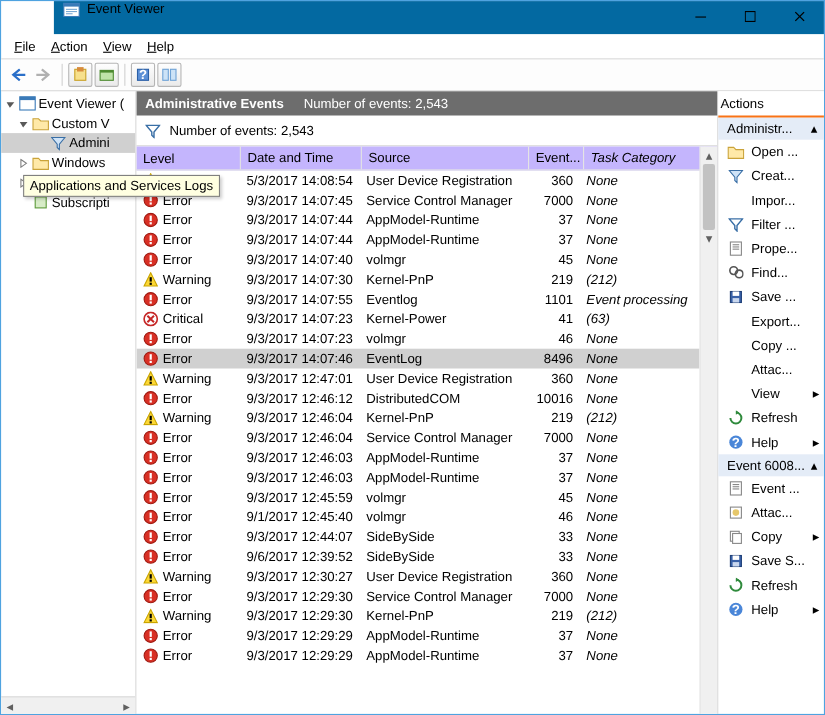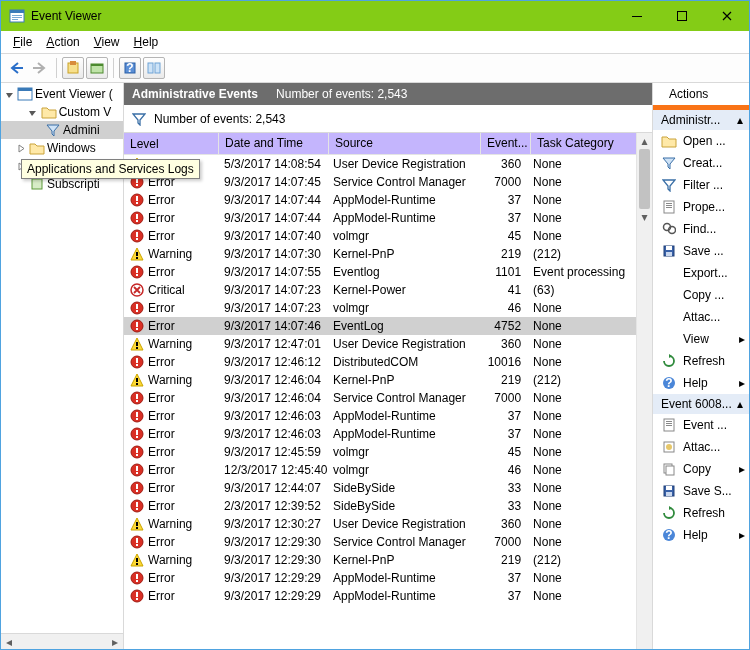--- a/index.html
+++ b/index.html
@@ -1,17 +1,17 @@
 <!DOCTYPE html>
 <html><head>
 <meta charset="utf-8">
 <style>
 * { box-sizing: border-box; font-family: "Segoe UI", Tahoma, sans-serif; font-size: 12px; }
 body { margin: 0; background: #fff; width: 750px; height: 650px; border: 1px solid #4fa3e0; overflow: hidden; position: relative; }
-.titlebar { height: 30px; display: flex; align-items: center; padding: 0 0 0 8px; background: #84cc16; }
+.titlebar { height: 30px; display: flex; padding: 0 0 0 8px; background: #0369a1; margin-left: 48px; }
 .titlebar .icon { width: 16px; height: 16px; margin-right: 6px; }
 .titlebar .title { flex: 1; }
 .winbtn { width: 45px; height: 28px; display: flex; align-items: center; justify-content: center; }
 .menubar { height: 22px; display: flex; align-items: center; padding: 0 6px; gap: 2px; }
 .menubar span { padding: 2px 6px; }
 .menubar u { text-decoration: underline; }
 .toolbar { height: 30px; border-top: 1px solid #d9d9d9; border-bottom: 1px solid #d9d9d9; display: flex; align-items: center; padding: 0 4px; gap: 2px; background:#fdfdfd;}
 .tbtn { width: 22px; height: 22px; border: 1px solid transparent; display: flex; align-items: center; justify-content: center; border-radius: 2px; }
 .tbtn.box { border-color: #b5b5b5; background: linear-gradient(#fefefe,#eaeaea); }
 .tsep { width: 1px; height: 20px; background: #d0d0d0; margin: 0 3px; }
@@ -32,27 +32,27 @@
 .ghead { display: flex; background: #c4b5fd; border-bottom: 1px solid #e4e4e4; height: 22px; }
 .ghead div { padding: 3px 6px; border-right: 1px solid #e4e4e4; white-space:nowrap; overflow:hidden; }
 .gbody { position: absolute; top: 22px; bottom: 0; left: 0; right: 16px; overflow: hidden; }
 .row { display: flex; height: 18px; align-items: center; }
 .row.sel { background: #d0d0d0; }
 .row div { padding: 0 6px; white-space: nowrap; overflow: hidden; }
 .c0{width:95px;display:flex;align-items:center;gap:4px;}
 .c1{width:110px;}
 .c2{width:152px;}
 .c3{width:50px;text-align:right;}
-.c4{width:110px;}
+.c4{width:110px;font-style:italic;}
 .lvlic{width:14px;height:14px;display:inline-flex;align-items:center;justify-content:center;}
 .vscroll{position:absolute;top:0;right:0;bottom:0;width:16px;background:#f0f0f0;border-left:1px solid #e4e4e4;}
 .vscroll .arr{height:16px;display:flex;align-items:center;justify-content:center;color:#606060;}
 .vscroll .thumb{margin:0 2px;height:60px;background:#c2c2c2;border-radius:2px;}
 .actions { width: 96px; display: flex; flex-direction: column; }
-.actions-hd { background: #fff; padding: 4px 16px; font-weight: 400; border-bottom:5px solid #f97316;}
+.actions-hd { background: #fff; padding: 4px 2px; font-weight: 400; border-bottom:2px solid #f97316;}
 .act-section { background: #e4ecf7; padding: 3px 6px 3px 8px; display: flex; align-items: flex-end; justify-content: space-between; font-size:12px;}
 .act-item { display: flex; align-items: center; gap: 6px; padding: 3px 4px 3px 8px; white-space: nowrap; overflow: hidden; }
 .act-item .ic{width:16px;height:16px;display:inline-flex;align-items:center;justify-content:center;flex-shrink:0;}
 .act-item .arr{margin-left:auto;color:#000;}
 .tooltip { position: absolute; left: 20px; top: 158px; background: #ffffe1; border: 1px solid #808080; padding: 2px 5px; font-size: 12px; z-index: 50; box-shadow:2px 2px 3px rgba(0,0,0,.2);}
 svg{display:block;}
 </style>
 </head>
 <body>
 
@@ -143,21 +143,21 @@
         </span>
       <span class="ic">
           <svg width="16" height="16">
             <rect x="1" y="2" width="14" height="12" fill="#fff" stroke="#3a7ab8"></rect>
             <rect x="1" y="2" width="14" height="3" fill="#3a7ab8"></rect>
           </svg>
         </span>
       <span>Event Viewer (</span>
     </div>
     <div id="tree-items">
-        <div class="tnode" style="padding-left: 14px; justify-content: center;">
+        <div class="tnode" style="padding-left: 14px;">
           <span class="tw">
             <svg width="9" height="9">
               <path d="M1 3 L8 3 L4 8 Z" fill="#595959"></path>
             </svg>
           </span>
           <span class="ic">
             <svg width="16" height="14">
               <path d="M1 3 H6 L8 5 H15 V13 H1 Z" fill="#ffe9a8" stroke="#caa33a"></path>
             </svg>
           </span>
@@ -386,21 +386,21 @@
                 <svg width="14" height="14">
                   <circle cx="7" cy="7" r="6" fill="#d93025" stroke="#a01b12"></circle>
                   <rect x="6" y="3" width="2" height="5" fill="#fff"></rect>
                   <rect x="6" y="9" width="2" height="2" fill="#fff"></rect>
                 </svg>
               </span>
               <span>Error</span>
             </div>
             <div class="c1">9/3/2017 14:07:46</div>
             <div class="c2">EventLog</div>
-            <div class="c3">4752</div>
+            <div class="c3">8496</div>
             <div class="c4">None</div>
           </div>
           <div class="row">
             <div class="c0">
               <span class="lvlic">
                 <svg width="14" height="14">
                   <path d="M7 1 L13 13 H1 Z" fill="#fdd835" stroke="#c9a400"></path>
                   <rect x="6" y="5" width="2" height="4" fill="#000"></rect>
                   <rect x="6" y="10" width="2" height="2" fill="#000"></rect>
                 </svg>
@@ -512,21 +512,21 @@
             <div class="c0">
               <span class="lvlic">
                 <svg width="14" height="14">
                   <circle cx="7" cy="7" r="6" fill="#d93025" stroke="#a01b12"></circle>
                   <rect x="6" y="3" width="2" height="5" fill="#fff"></rect>
                   <rect x="6" y="9" width="2" height="2" fill="#fff"></rect>
                 </svg>
               </span>
               <span>Error</span>
             </div>
-            <div class="c1">12/3/2017 12:45:40</div>
+            <div class="c1">9/1/2017 12:45:40</div>
             <div class="c2">volmgr</div>
             <div class="c3">46</div>
             <div class="c4">None</div>
           </div>
           <div class="row">
             <div class="c0">
               <span class="lvlic">
                 <svg width="14" height="14">
                   <circle cx="7" cy="7" r="6" fill="#d93025" stroke="#a01b12"></circle>
                   <rect x="6" y="3" width="2" height="5" fill="#fff"></rect>
@@ -544,21 +544,21 @@
             <div class="c0">
               <span class="lvlic">
                 <svg width="14" height="14">
                   <circle cx="7" cy="7" r="6" fill="#d93025" stroke="#a01b12"></circle>
                   <rect x="6" y="3" width="2" height="5" fill="#fff"></rect>
                   <rect x="6" y="9" width="2" height="2" fill="#fff"></rect>
                 </svg>
               </span>
               <span>Error</span>
             </div>
-            <div class="c1">2/3/2017 12:39:52</div>
+            <div class="c1">9/6/2017 12:39:52</div>
             <div class="c2">SideBySide</div>
             <div class="c3">33</div>
             <div class="c4">None</div>
           </div>
           <div class="row">
             <div class="c0">
               <span class="lvlic">
                 <svg width="14" height="14">
                   <path d="M7 1 L13 13 H1 Z" fill="#fdd835" stroke="#c9a400"></path>
                   <rect x="6" y="5" width="2" height="4" fill="#000"></rect>
@@ -663,20 +663,24 @@
         </div>
         <div class="act-item">
           <span class="ic">
             <svg width="14" height="14">
               <path d="M1 2 H13 L8 8 V13 L6 11 V8 Z" fill="#cfe3f7" stroke="#3a6fa6"></path>
             </svg>
           </span>
           <span>Creat...</span>
         </div>
         <div class="act-item">
+          <span class="ic"></span>
+          <span>Impor...</span>
+        </div>
+        <div class="act-item">
           <span class="ic">
             <svg width="14" height="14">
               <path d="M1 2 H13 L8 8 V13 L6 11 V8 Z" fill="none" stroke="#3a6fa6" stroke-width="1.3"></path>
             </svg>
           </span>
           <span>Filter ...</span>
         </div>
         <div class="act-item">
           <span class="ic">
             <svg width="14" height="14">

